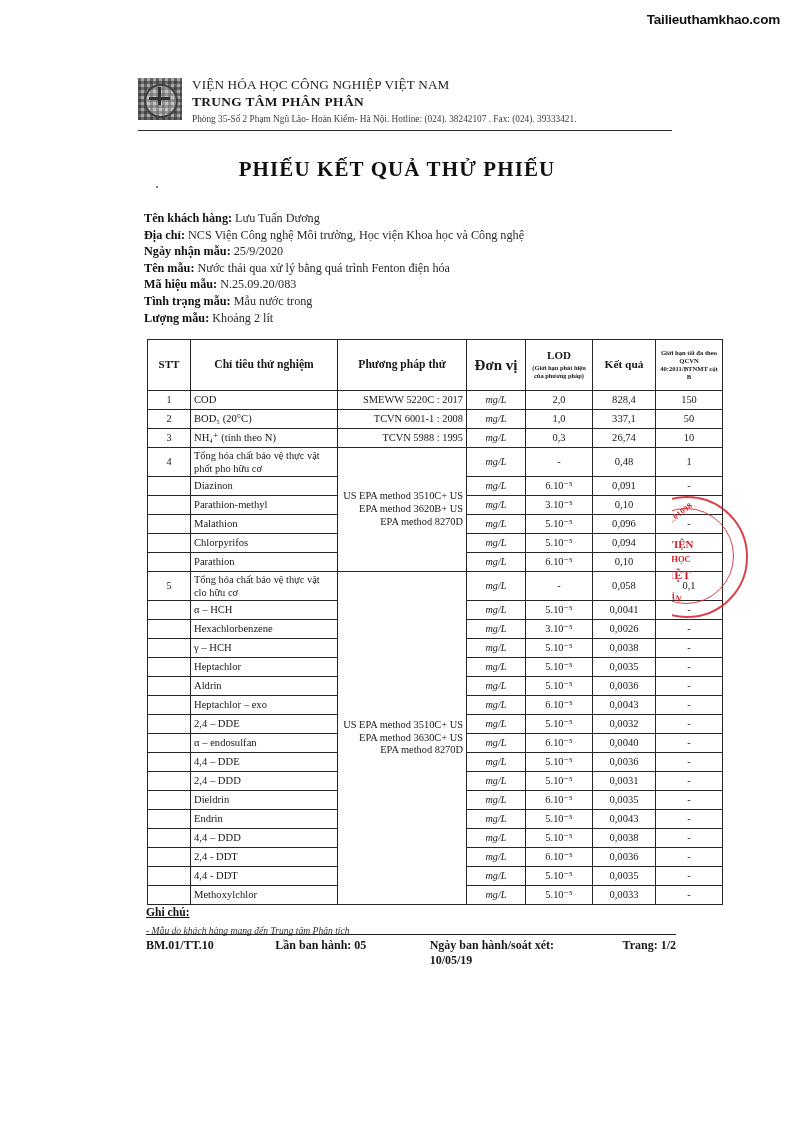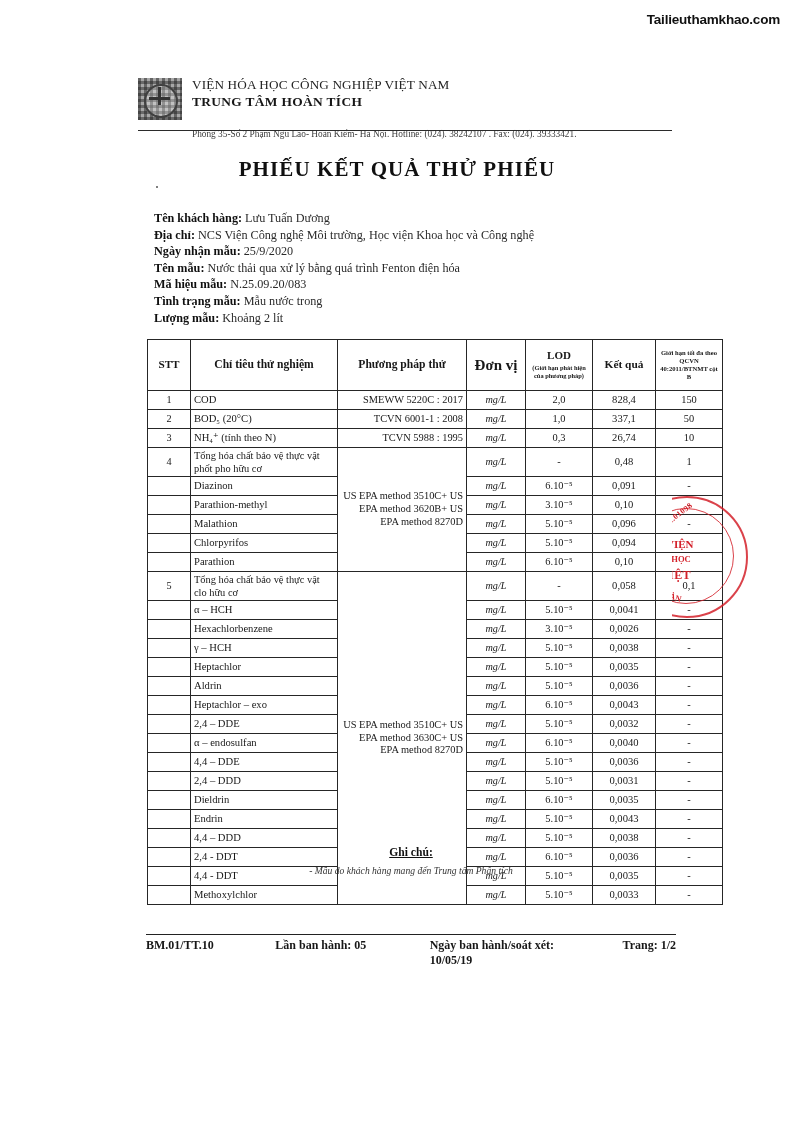--- a/index.html
+++ b/index.html
@@ -96,21 +96,21 @@
     font-weight: 700;
     letter-spacing: .35px;
     color: #171717;
     line-height: 1.28;
   }
   .lh-line3 {
     font-size: 9.3px;
     color: #3a3a3a;
     line-height: 1.3;
     white-space: nowrap;
-    margin-top: 18px;
+    margin-top: 3px;
   }
   .lh-rule {
     position: absolute;
     left: 138px;
     top: 130px;
     width: 534px;
     height: 0;
     border-top: 1.3px solid #2b2b2b;
   }
 
@@ -138,21 +138,21 @@
     position: absolute;
     left: 156px; top: 186px;
     width: 2px; height: 2px;
     background: #555;
     border-radius: 50%;
   }
 
   
   .meta {
     position: absolute;
-    left: 154px;
+    left: 144px;
     top: 210px;
     width: 530px;
   }
   .meta-row {
     font-size: 12.2px;
     line-height: 16.6px;
     color: #1d1d1d;
     white-space: nowrap;
   }
   .meta-row .lbl {
@@ -210,23 +210,22 @@
   .c-result { text-align: center; font-size: 10.6px; }
   .c-limit  { text-align: center; font-size: 10.4px; }
 
   .row-tall .c-param { font-size: 10.4px; line-height: 1.25; }
   .row-tall td { height: 26px; }
 
   
   .notes {
     position: absolute;
     left: 146px;
-    top: 846px;
+    top: 906px;
     width: 530px;
-    text-align: center;
   }
   .notes-title {
     font-size: 11.6px;
     font-weight: 700;
     text-decoration: underline;
     color: #111;
     margin-bottom: 5px;
   }
   .note-line {
     font-size: 9.6px;
@@ -313,21 +312,21 @@
 
   <div class="letterhead">
     <div class="logo-box">
       <div class="grid"></div>
       <div class="ring"></div>
       <div class="stem"></div>
       <div class="bar"></div>
     </div>
     <div class="lh-text">
       <div class="lh-line1">VIỆN HÓA HỌC CÔNG NGHIỆP VIỆT NAM</div>
-      <div class="lh-line2">TRUNG TÂM HOÀN TÍCH</div>
+      <div class="lh-line2">TRUNG TÂM PHÂN PHÂN</div>
       <div class="lh-line3">Phòng 35-Số 2 Phạm Ngũ Lão- Hoàn Kiếm- Hà Nội. Hotline: (024). 38242107 . Fax: (024). 39333421.</div>
     </div>
   </div>
   <div class="lh-rule"></div>
 
   <div class="doc-title">PHIẾU KẾT QUẢ THỬ PHIẾU</div>
   <div class="stray-dot"></div>
 
   <div class="meta">
     <div class="meta-row">

